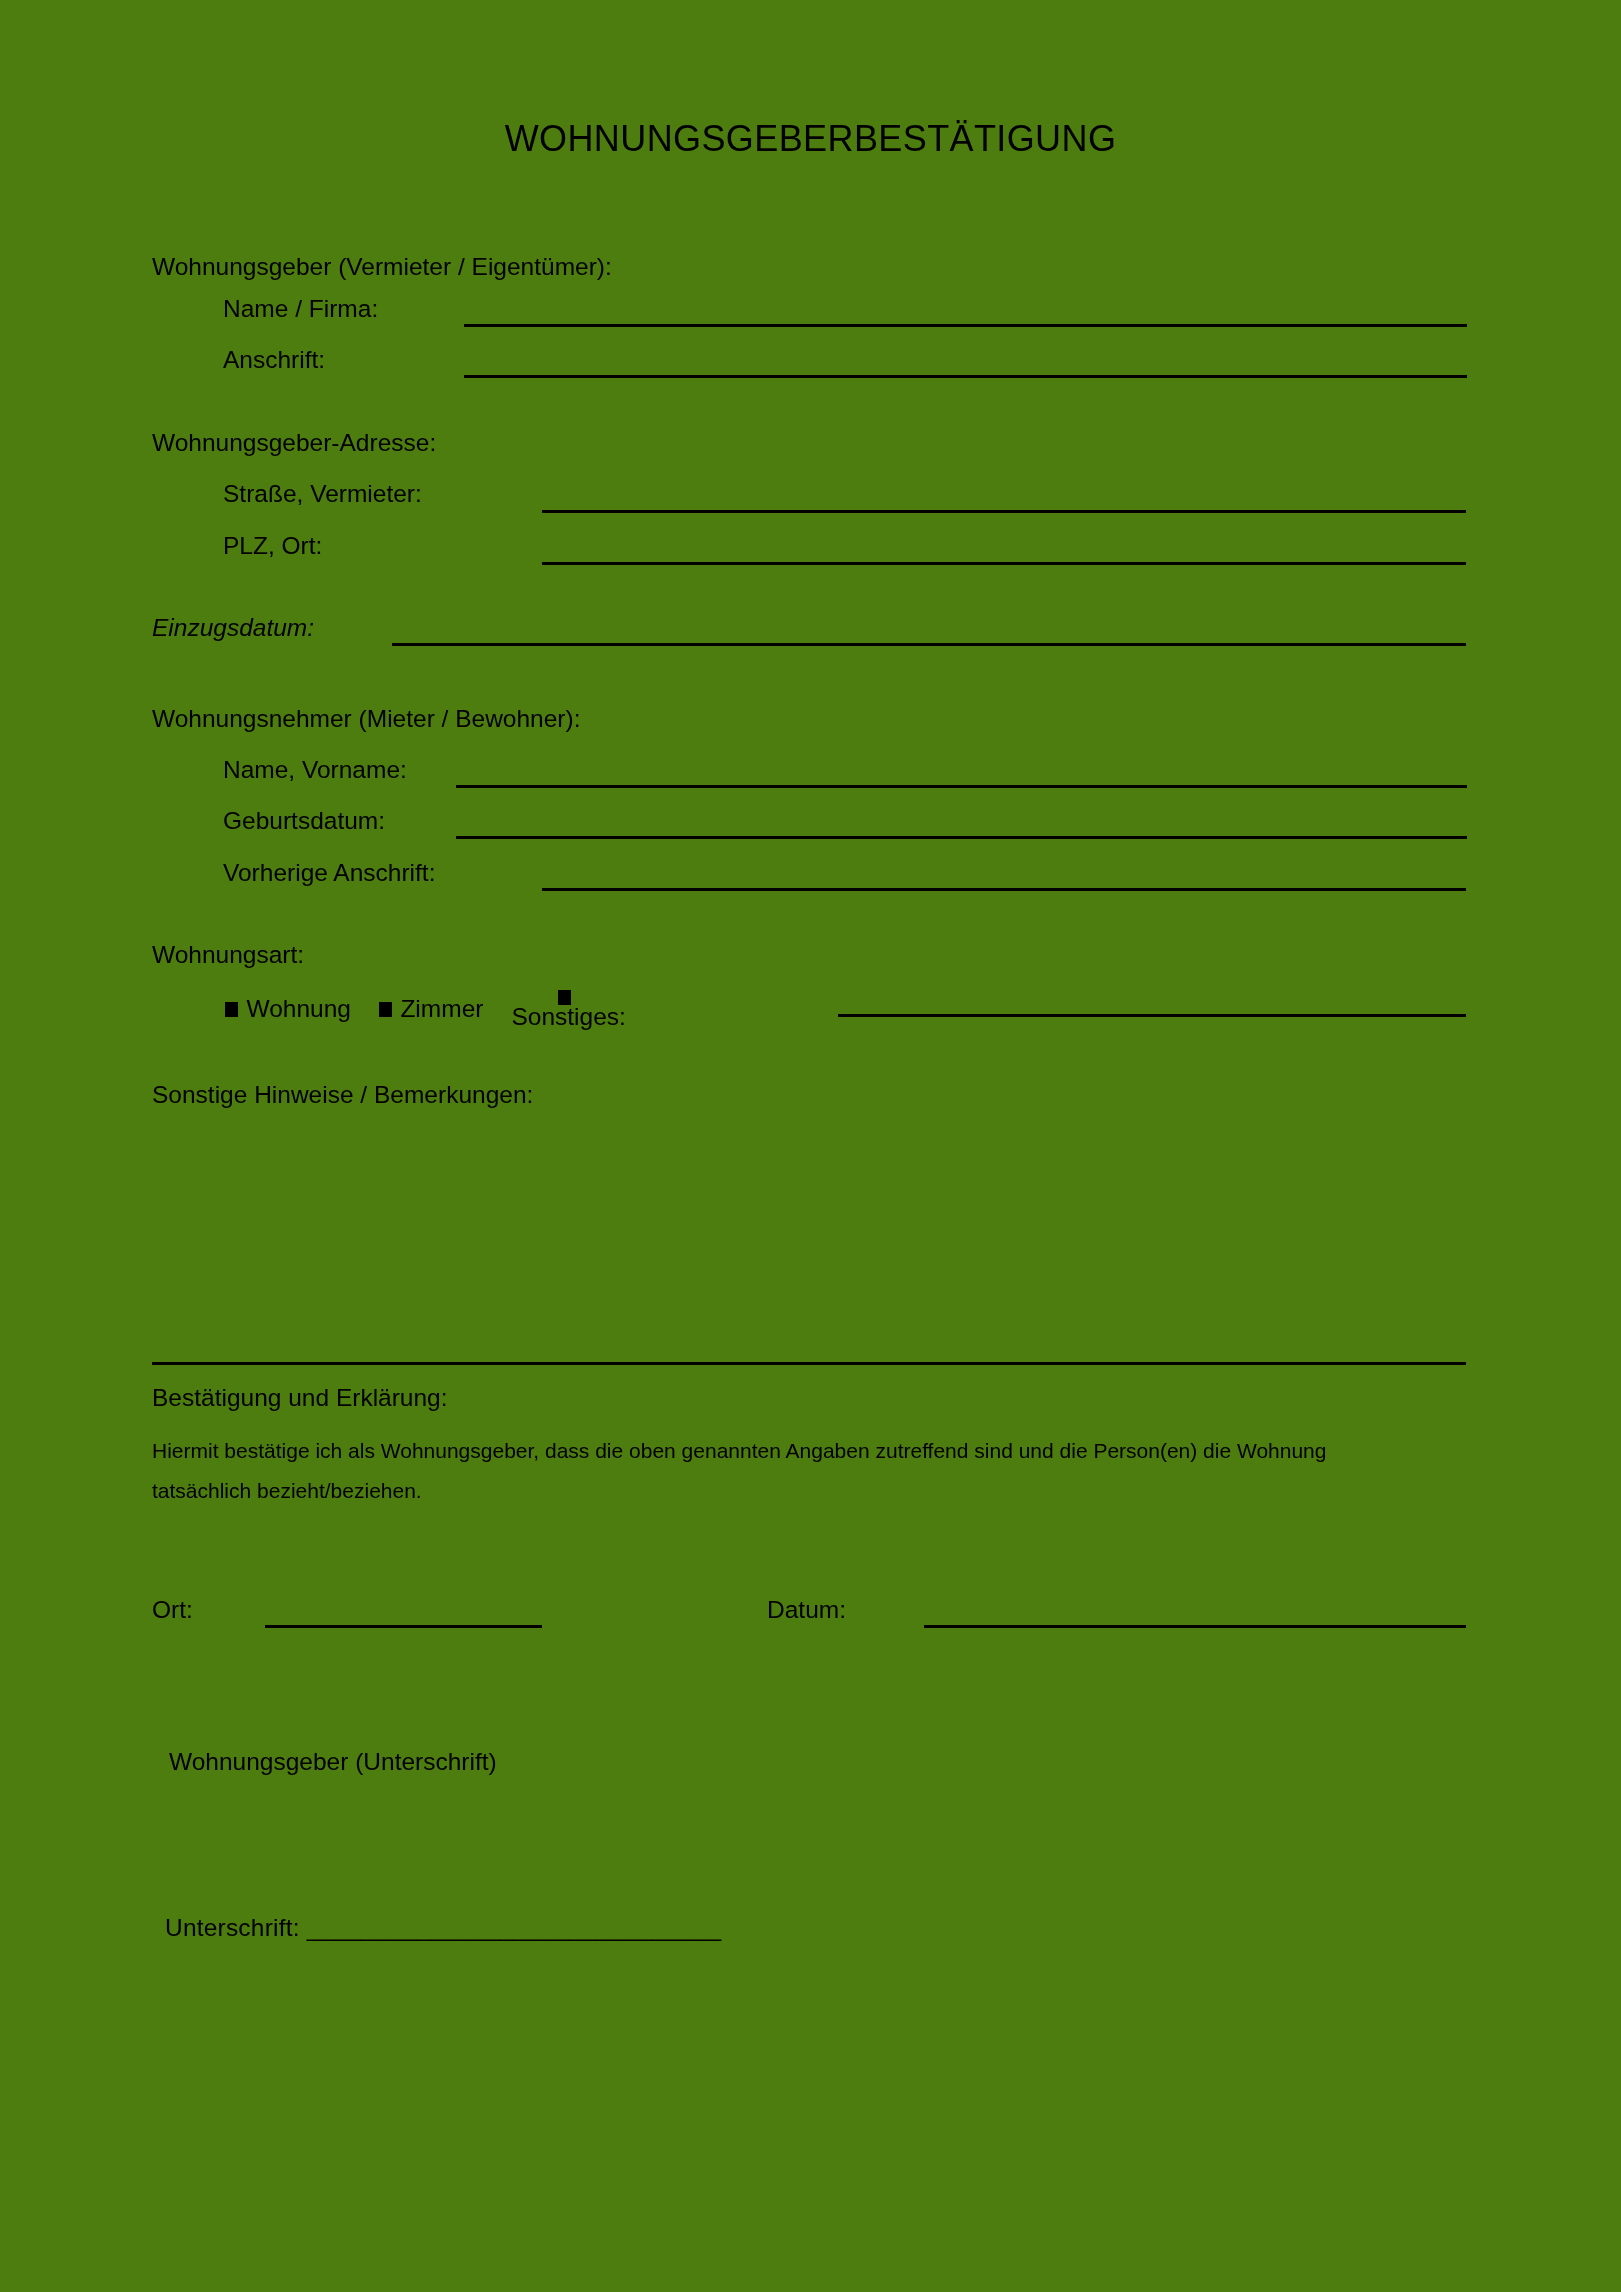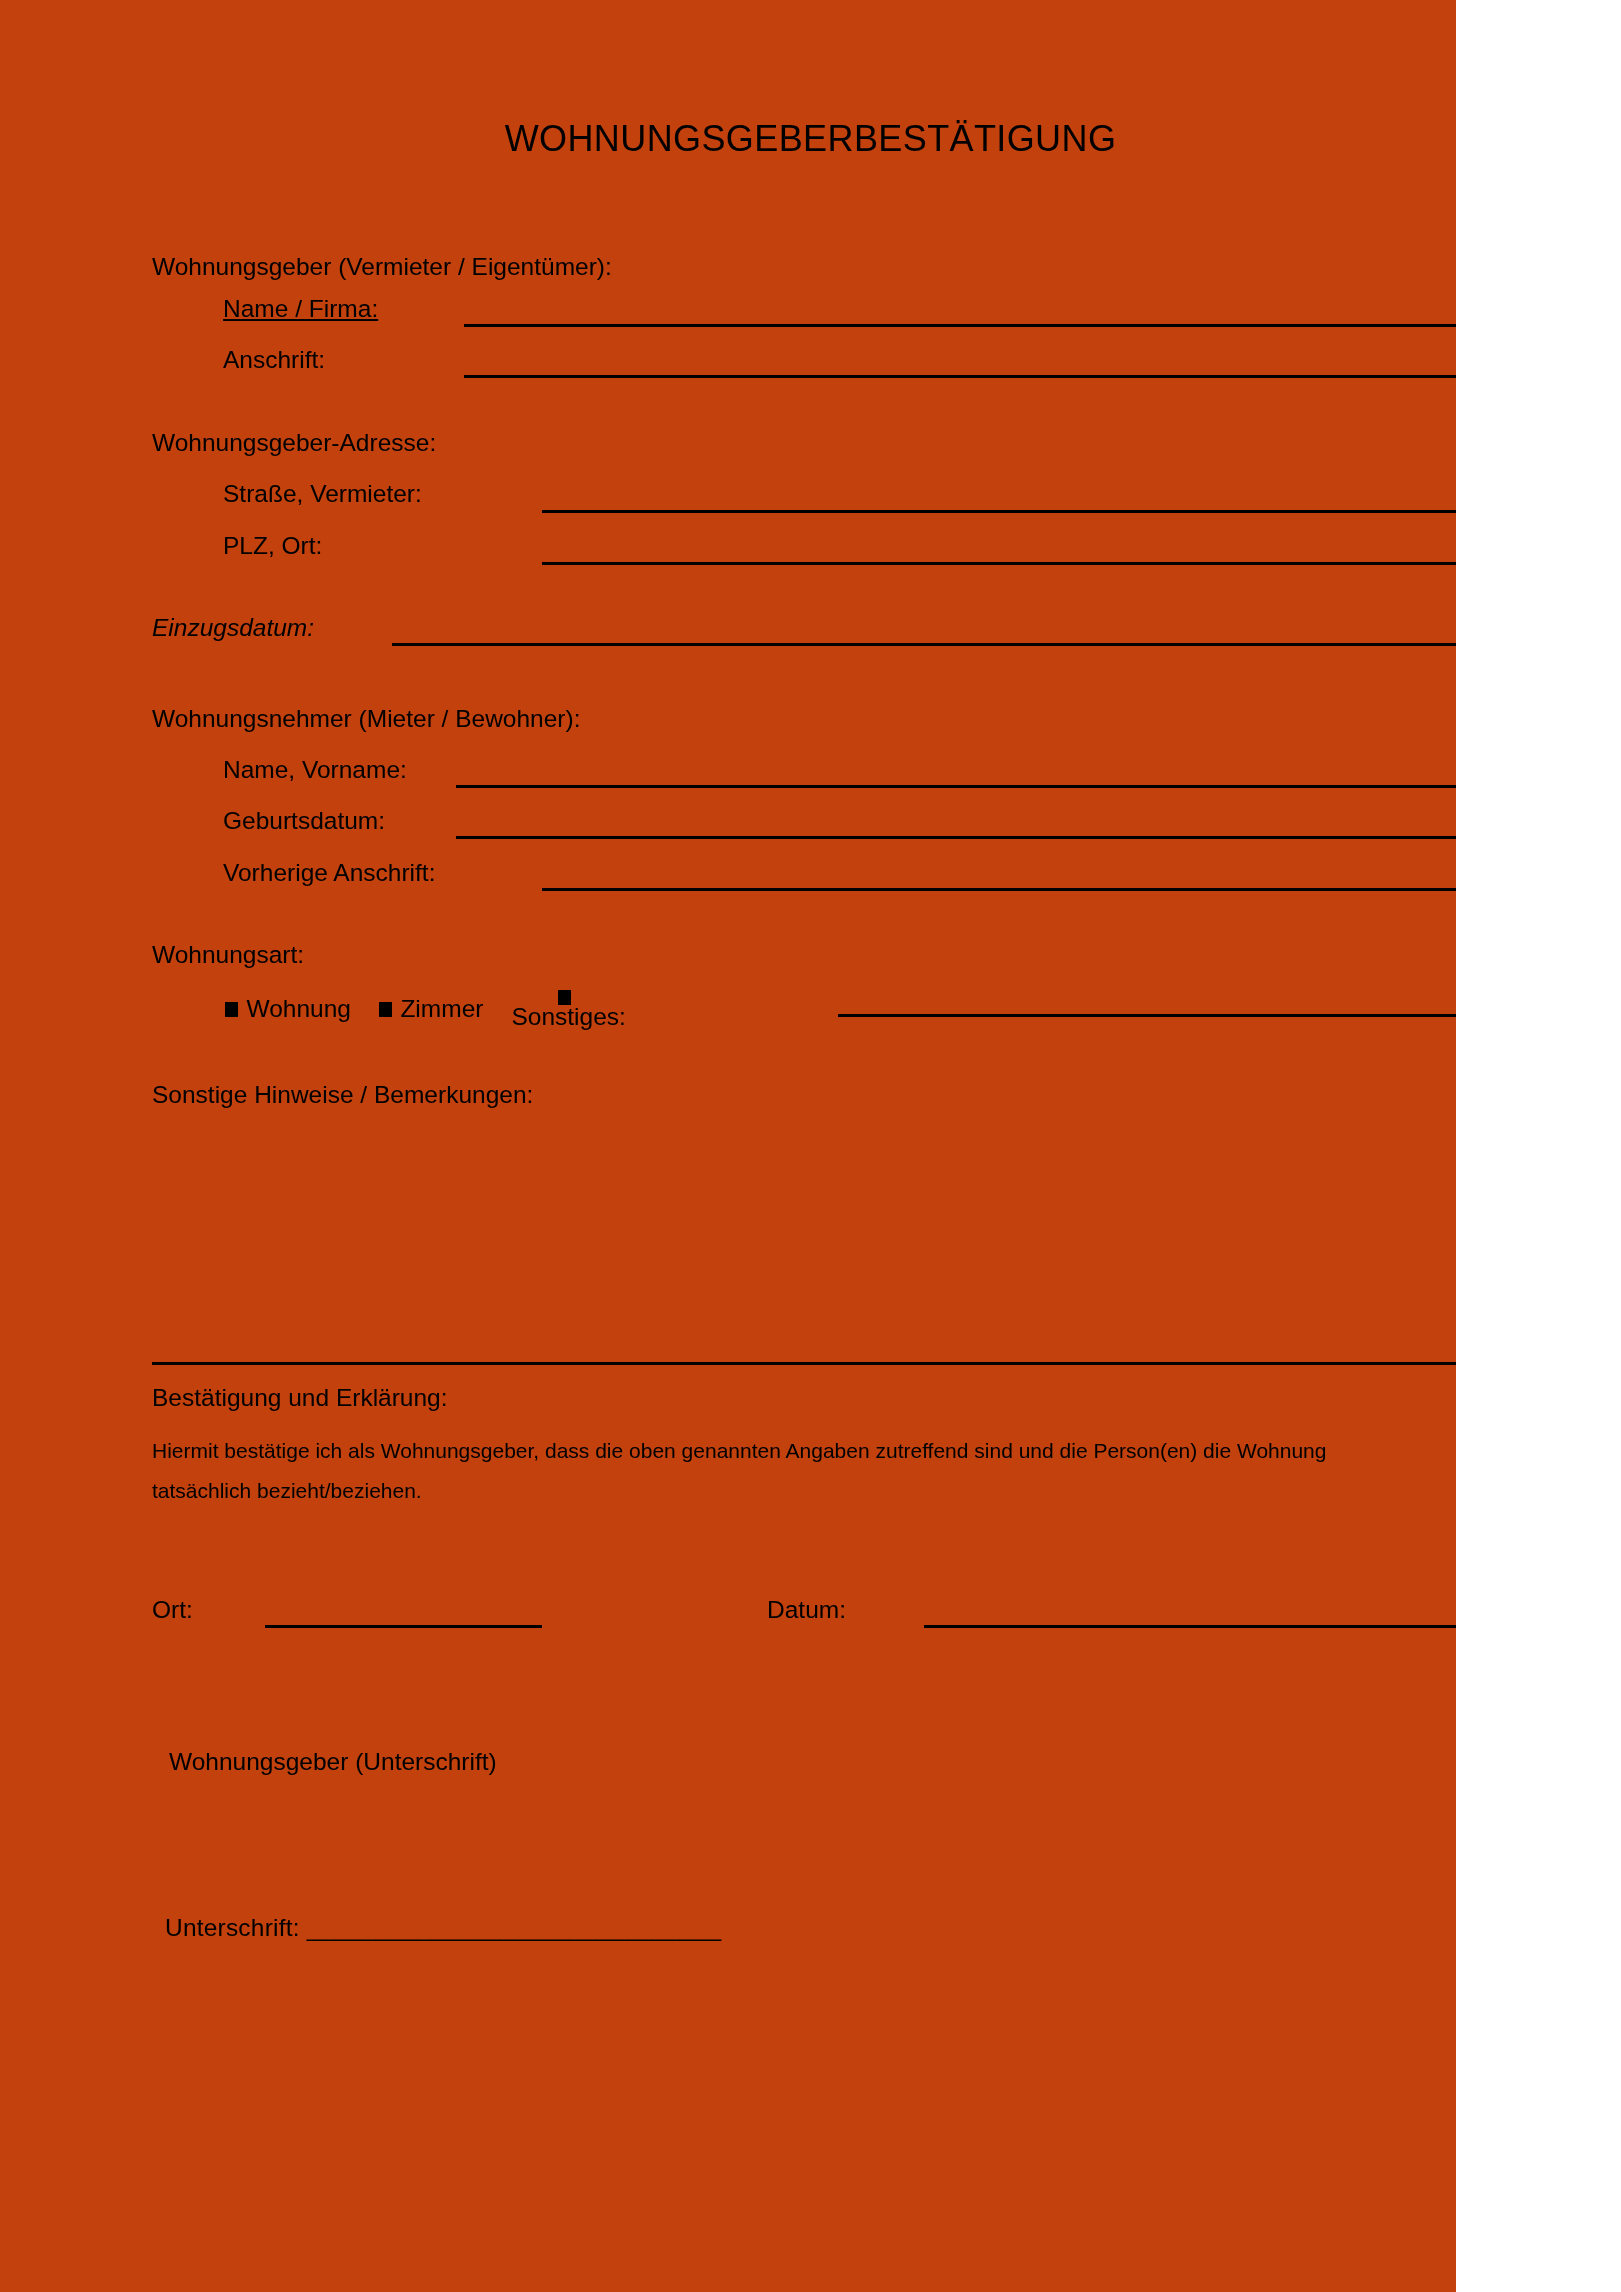--- a/index.html
+++ b/index.html
@@ -6,23 +6,23 @@
     margin: 0;
     padding: 0;
     background: #ffffff;
   }
   body {
     font-family: "Liberation Sans", sans-serif;
     color: #000000;
   }
   .page {
     position: relative;
-    width: 1456px;
+    width: 1621px;
     height: 2293px;
-    background: #c2410c;
+    background: #4d7c0f;
     overflow: hidden;
   }
   .doc-title {
     position: absolute;
     left: 0;
     top: 121px;
     width: 1621px;
     text-align: center;
     font-size: 36px;
     letter-spacing: 0.4px;
@@ -109,21 +109,21 @@
 </style>
 </head>
 <body>
 
 <div class="page">
 
   <div class="doc-title">WOHNUNGSGEBERBESTÄTIGUNG</div>
 
   <div class="section-head" style="top:255px;">Wohnungsgeber (Vermieter / Eigentümer):</div>
 
-  <div class="field-label" style="top:297px;text-decoration:underline;">Name / Firma:</div>
+  <div class="field-label" style="top:297px;">Name / Firma:</div>
   <div class="rule" style="left:464px; top:324px; width:1003px;"></div>
 
   <div class="field-label" style="top:348px;">Anschrift:</div>
   <div class="rule" style="left:464px; top:375px; width:1003px;"></div>
 
   <div class="section-head" style="top:431px;">Wohnungsgeber-Adresse:</div>
 
   <div class="field-label" style="top:482px;">Straße, Vermieter:</div>
   <div class="rule" style="left:542px; top:510px; width:924px;"></div>
 

